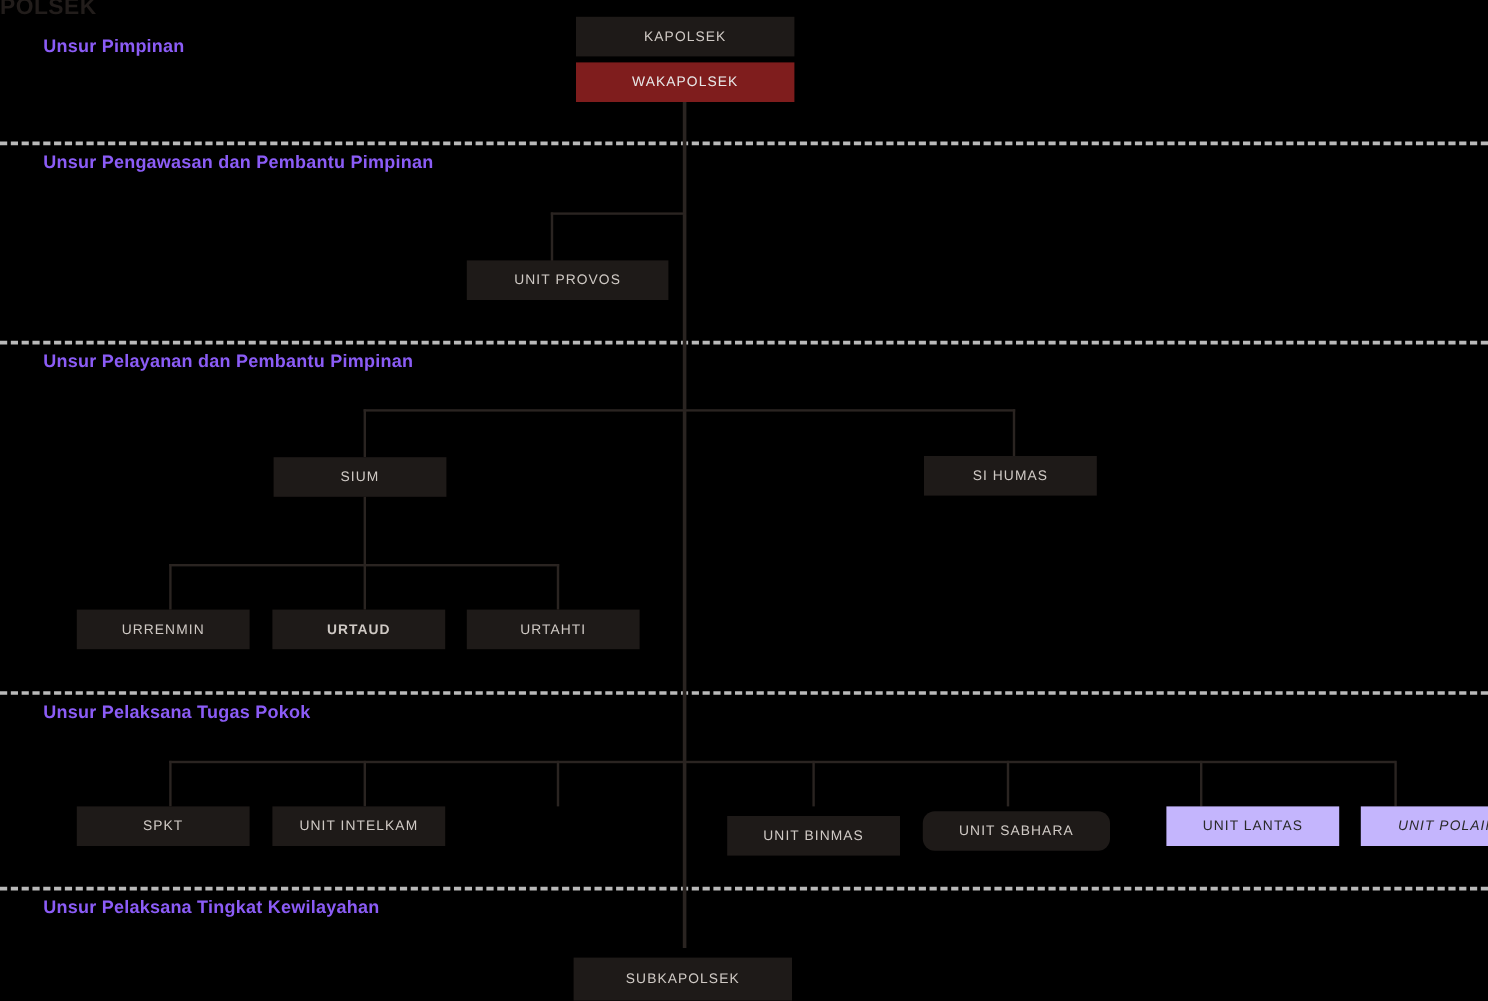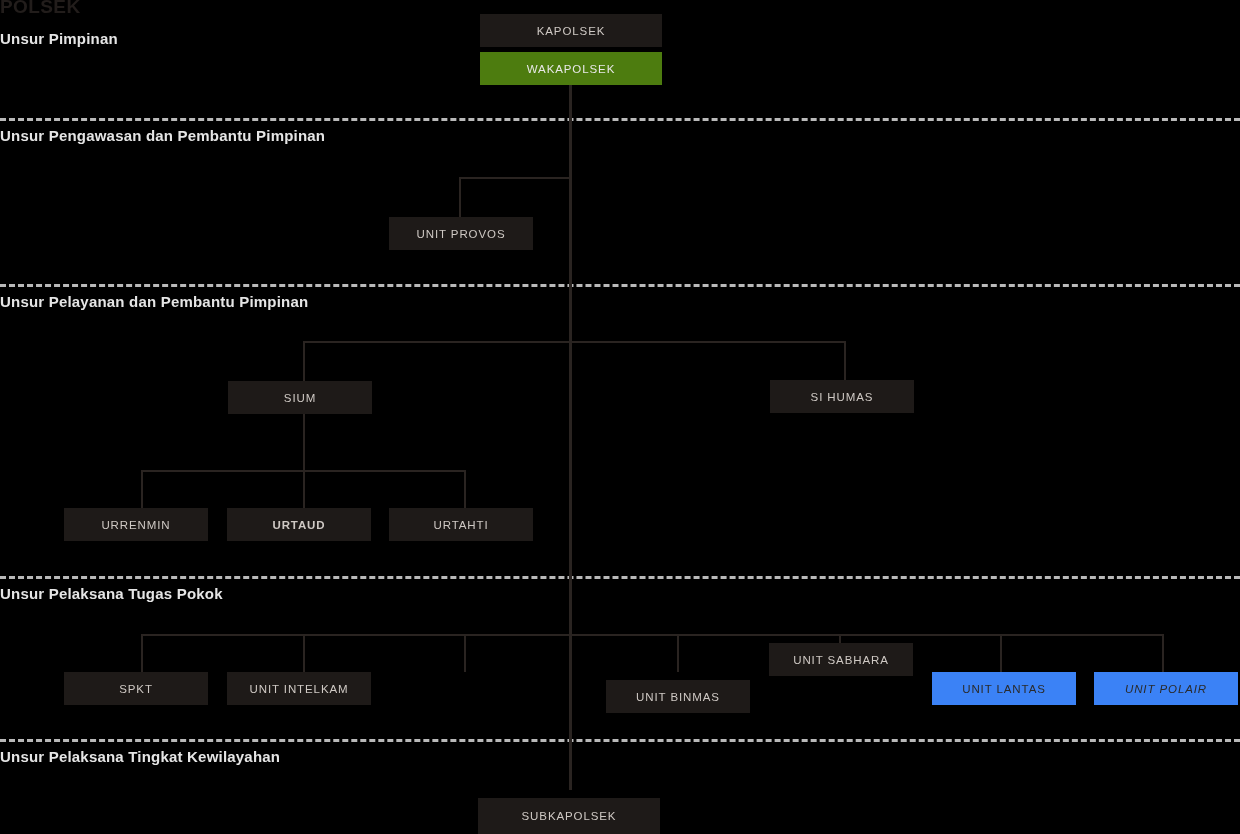--- a/index.html
+++ b/index.html
@@ -28,22 +28,23 @@
     letter-spacing: 0.4px;
     color: #221d1b;
     white-space: nowrap;
   }
   .section-label {
     position: absolute;
     left: 0px;
     font-size: 15px;
     font-weight: bold;
     letter-spacing: 0.2px;
-    color: #e5e5e5;
+    color: #8b5cf6;
     white-space: nowrap;
+    padding-left: 36px;
   }
 
   
   .divider {
     position: absolute;
     left: 0px;
     width: 1240px;
     height: 0px;
     border-top: 3px dashed #b9b9b9;
   }
@@ -74,26 +75,27 @@
     justify-content: center;
     font-size: 11.5px;
     letter-spacing: 0.9px;
     white-space: nowrap;
   }
   .node.dark {
     background: #1e1a18;
     color: #cfc9c4;
   }
   .node.mid {
-    background: #4d7c0f;
+    background: #7f1d1d;
     color: #e8e8e8;
   }
   .node.light {
-    background: #3b82f6;
+    background: #c4b5fd;
     color: #2a2a2a;
+    margin-left: 40px;
   }
 </style>
 </head>
 <body>
 
 <div id="chart">
 
   <div class="page-title">POLSEK</div>
 
   <div class="section-label" style="top:30px;">Unsur Pimpinan</div>
@@ -107,21 +109,21 @@
   <div class="divider" style="top:576px;"></div>
   <div class="divider" style="top:739px;"></div>
 
   <div class="spine" style="left:569px; top:85px; height:705px;"></div>
 
   <div class="node dark" style="left:480px; top:14px; width:182px;">KAPOLSEK</div>
   <div class="node mid" style="left:480px; top:52px; width:182px;">WAKAPOLSEK</div>
 
   <div class="hline" style="left:459px; top:177px; width:112px;"></div>
   <div class="vline" style="left:459px; top:177px; height:41px;"></div>
-  <div class="node dark" style="left:389px; top:217px; width:144px;">UNIT PROVOS</div>
+  <div class="node dark" style="left:389px; top:217px; width:168px;">UNIT PROVOS</div>
 
   <div class="hline" style="left:303px; top:341px; width:543px;"></div>
   <div class="vline" style="left:303px; top:341px; height:40px;"></div>
   <div class="vline" style="left:844px; top:341px; height:40px;"></div>
 
   <div class="node dark" style="left:228px; top:381px; width:144px;text-align:right;">SIUM</div>
   <div class="node dark" style="left:770px; top:380px; width:144px;">SI HUMAS</div>
 
   <div class="vline" style="left:303px; top:414px; height:58px;"></div>
   <div class="hline" style="left:141px; top:470px; width:325px;"></div>
@@ -138,19 +140,19 @@
   <div class="vline" style="left:303px; top:634px; height:38px;"></div>
   <div class="vline" style="left:464px; top:634px; height:38px;"></div>
   <div class="vline" style="left:677px; top:634px; height:38px;"></div>
   <div class="vline" style="left:839px; top:634px; height:38px;"></div>
   <div class="vline" style="left:1000px; top:634px; height:38px;"></div>
   <div class="vline" style="left:1162px; top:634px; height:38px;"></div>
 
   <div class="node dark" style="left:64px; top:672px; width:144px;">SPKT</div>
   <div class="node dark" style="left:227px; top:672px; width:144px;">UNIT INTELKAM</div>
   <div class="node dark" style="left:606px; top:680px; width:144px;">UNIT BINMAS</div>
-  <div class="node dark" style="left:769px; top:643px; width:144px;">UNIT SABHARA</div>
+  <div class="node dark" style="left:769px; top:676px; width:156px;border-radius:10px;">UNIT SABHARA</div>
   <div class="node light" style="left:932px; top:672px; width:144px;">UNIT LANTAS</div>
   <div class="node light" style="left:1094px; top:672px; width:144px;font-style:italic;">UNIT POLAIR</div>
 
   <div class="node dark" style="left:478px; top:798px; width:182px; height:36px;">SUBKAPOLSEK</div>
 
 </div>
 
 </body></html>

